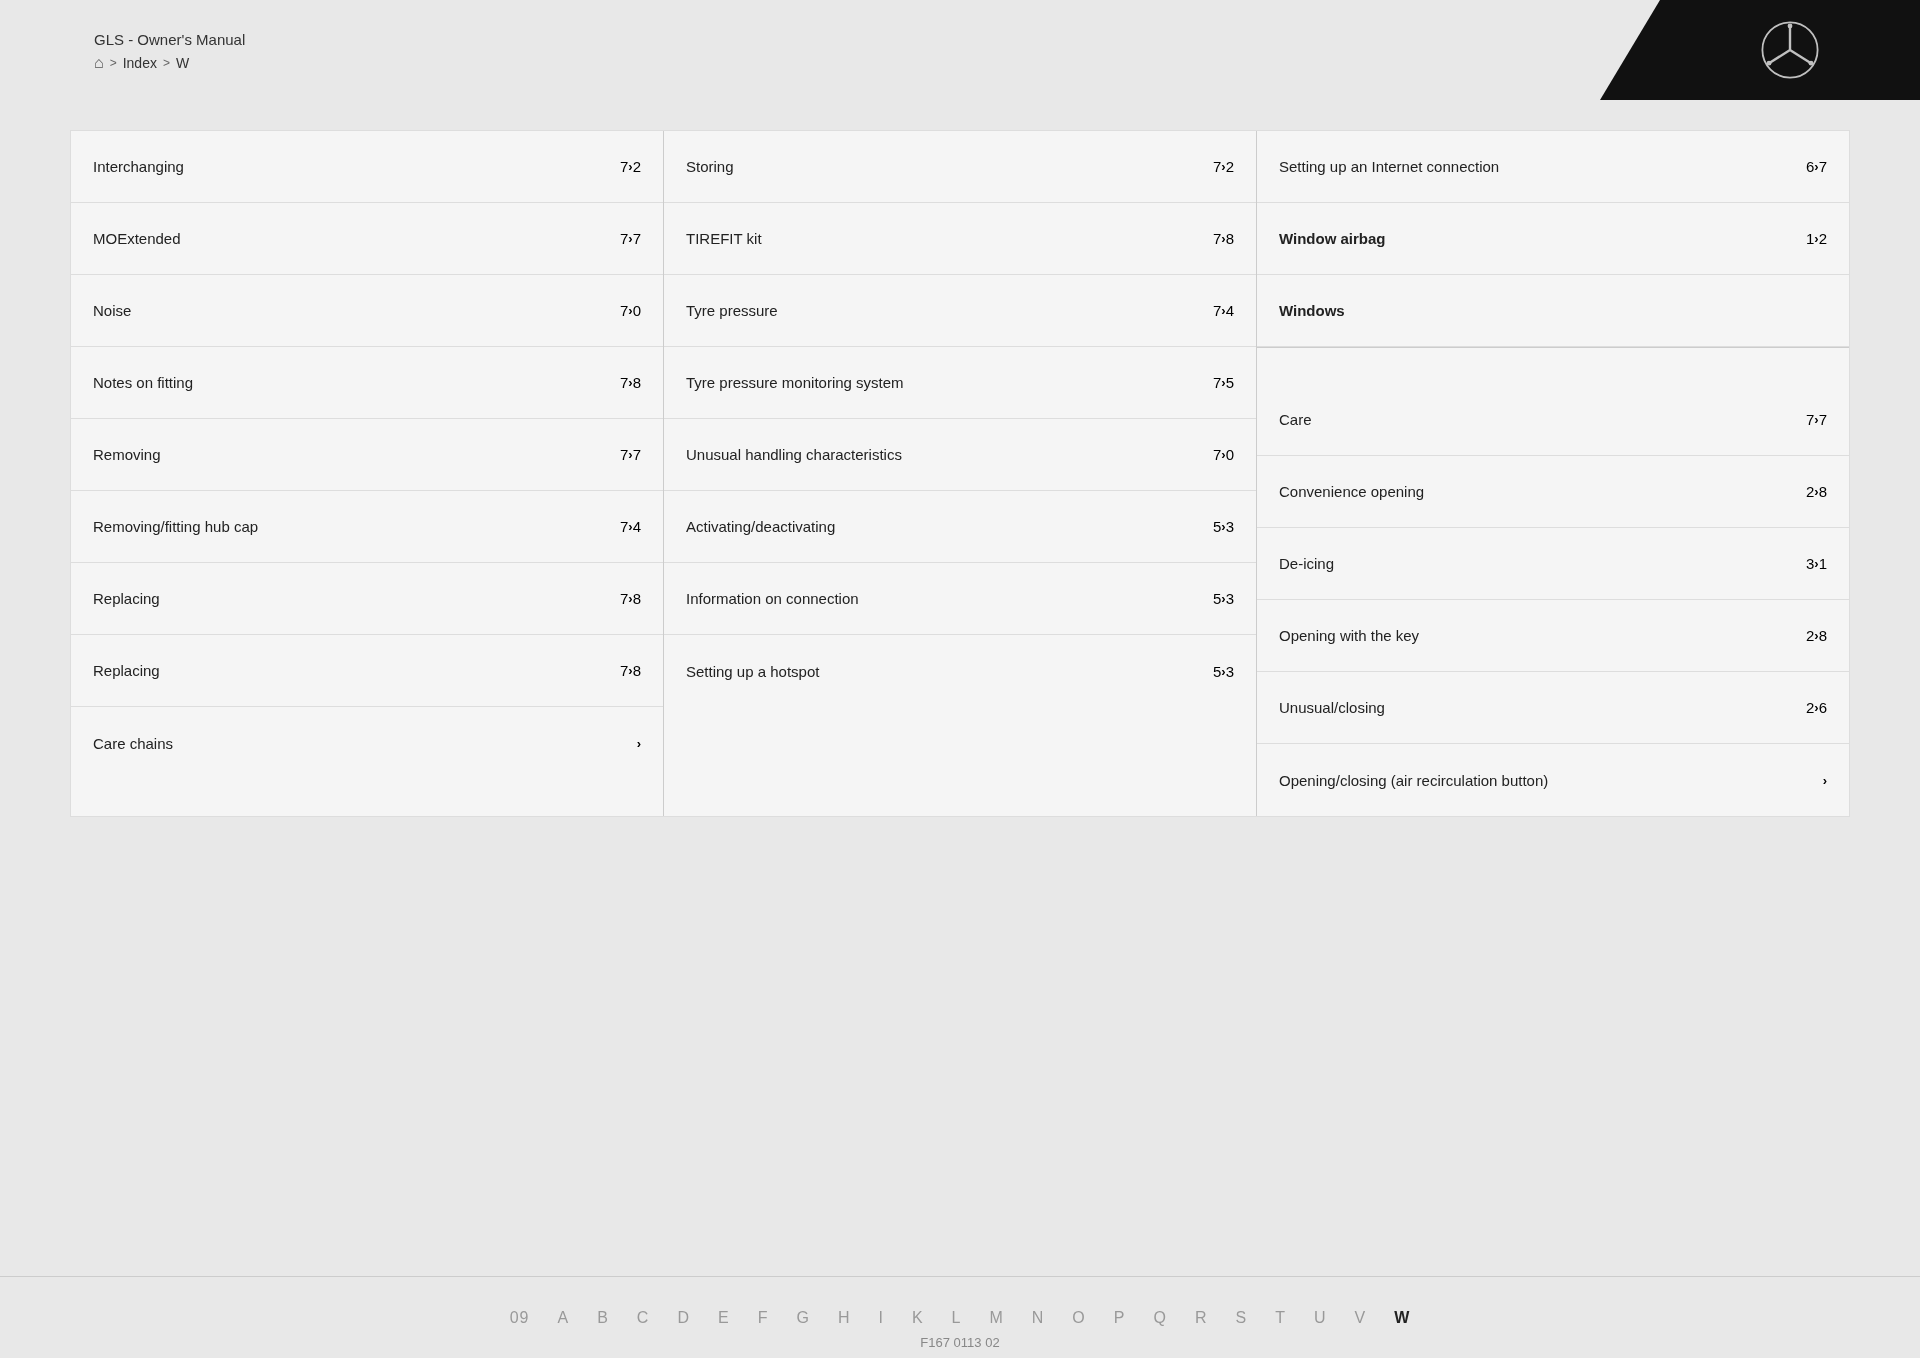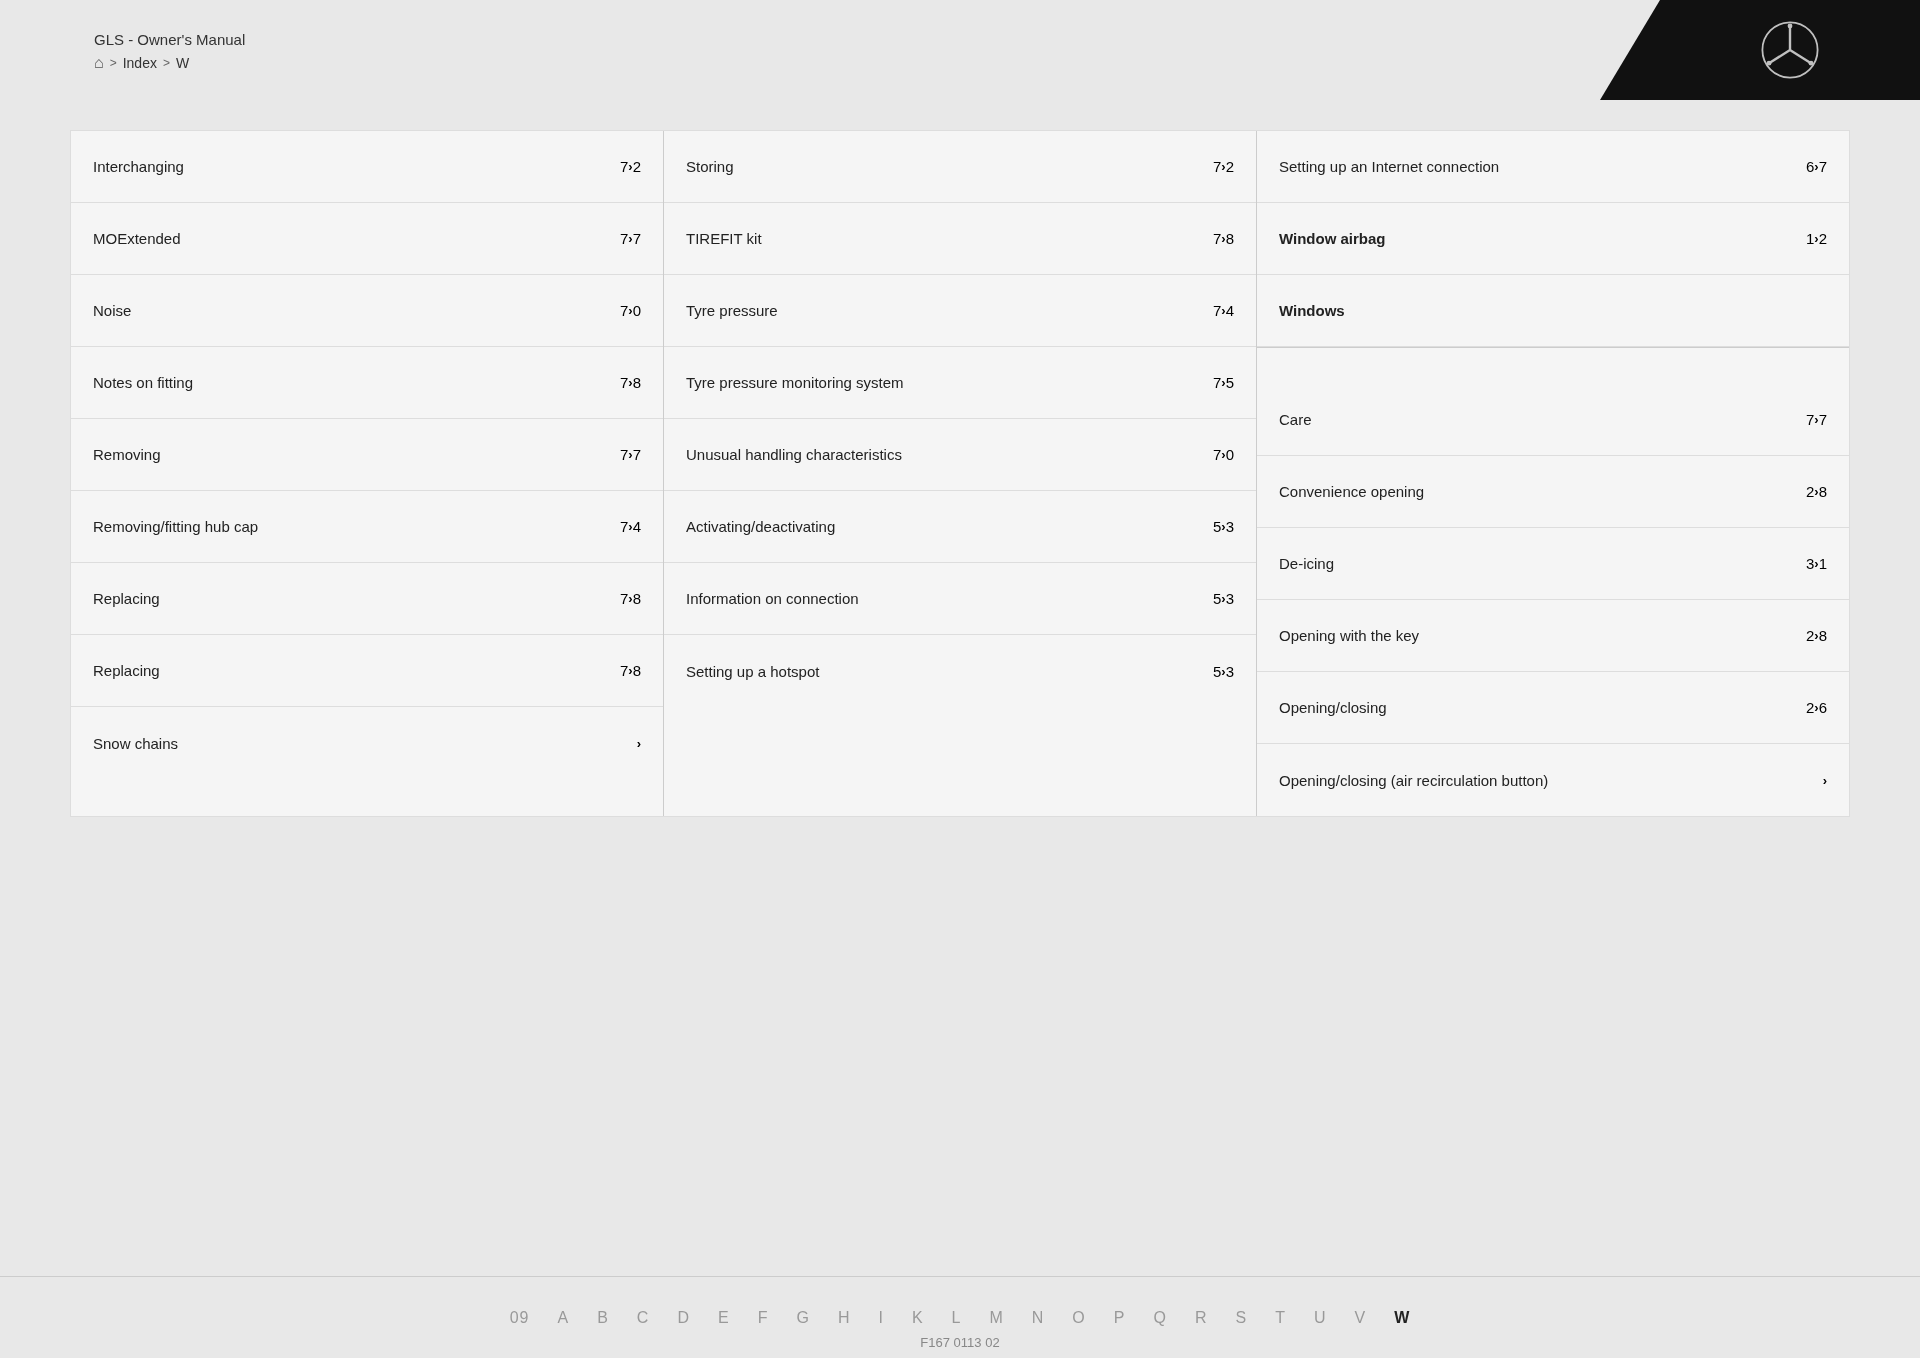--- a/index.html
+++ b/index.html
@@ -271,21 +271,21 @@
       </div>
       <div class="index-row">
         <span class="index-label">Replacing</span>
         <span class="page-ref">
             <span class="num">7</span>
             <span class="arr">›</span>
             <span>8</span>
           </span>
       </div>
       <div class="index-row">
-        <span class="index-label">Snow chains</span>
+        <span class="index-label">Care chains</span>
         <span class="page-ref">
             <span class="arr">›</span>
           </span>
       </div>
     </div>
 
     <div class="col">
       <div class="index-row">
         <span class="index-label">Storing</span>
         <span class="page-ref">
@@ -406,21 +406,21 @@
         </div>
         <div class="index-row">
           <span class="index-label">Opening with the key</span>
           <span class="page-ref">
               <span class="num">2</span>
               <span class="arr">›</span>
               <span>8</span>
             </span>
         </div>
         <div class="index-row">
-          <span class="index-label">Opening/closing</span>
+          <span class="index-label">Unusual/closing</span>
           <span class="page-ref">
               <span class="num">2</span>
               <span class="arr">›</span>
               <span>6</span>
             </span>
         </div>
         <div class="index-row">
           <span class="index-label">Opening/closing (air recirculation button)</span>
           <span class="page-ref">
               <span class="arr">›</span>

